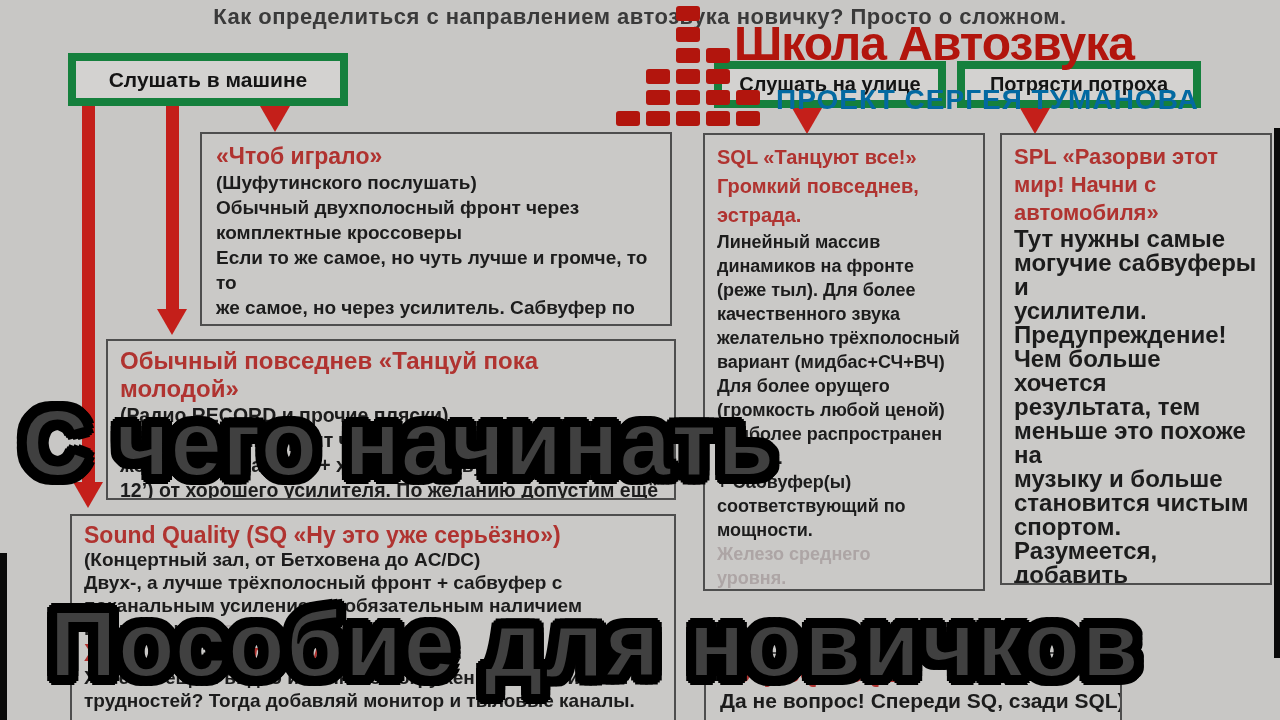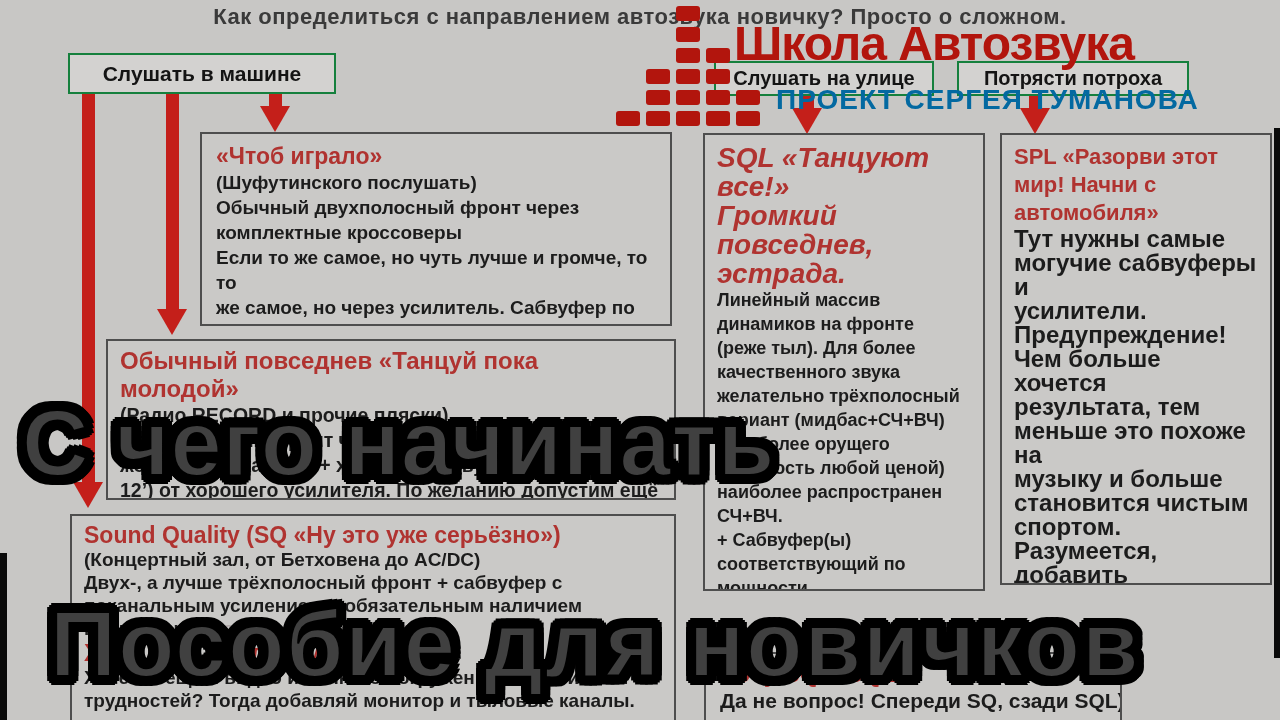--- a/index.html
+++ b/index.html
@@ -11,21 +11,21 @@
   
   .logo{z-index:6;}
   .eq{left:616px;top:10px;height:116px;display:flex;align-items:flex-end;gap:6px;z-index:6;}
   .eq-col{display:flex;flex-direction:column;gap:6px;}
   .eq-b{width:24px;height:15px;background:#b2150d;border-radius:3px;}
   .logo-title{left:734px;top:16px;font-size:48px;font-weight:bold;color:#b2150d;
               letter-spacing:-1px;z-index:6;white-space:nowrap;}
   .logo-sub{left:776px;top:84px;font-size:28px;font-weight:bold;color:#0369a1;
             letter-spacing:1px;z-index:6;white-space:nowrap;}
   
-  .nav-box{border:2px solid #15803d;background:#d3d2d0;color:#141414;font-weight:bold;
+  .nav-box{border:8px solid #15803d;background:#d3d2d0;color:#141414;font-weight:bold;
            display:flex;align-items:center;justify-content:center;z-index:3;white-space:nowrap;}
   .nav1{left:68px;top:53px;width:264px;height:37px;font-size:21px;}
   .nav2{left:714px;top:61px;width:216px;height:31px;font-size:20px;}
   .nav3{left:957px;top:61px;width:228px;height:31px;font-size:20px;}
   
   .shaft{width:13px;background:#c41f1a;z-index:2;}
   .ahead{width:0;height:0;border-left:15px solid transparent;border-right:15px solid transparent;
          border-top:26px solid #c41f1a;z-index:2;}
   
   .box{border:2px solid #4e4e4e;background:rgba(255,255,255,.05);color:#1c1c1c;
@@ -33,21 +33,21 @@
   .pre{white-space:pre-line;}
   .box-title{color:#b03330;}
   .note{color:#ada5a5;}
   .b-igralo{left:200px;top:132px;width:472px;height:194px;padding:8px 14px;}
   .b-igralo .box-title{font-size:23px;line-height:28px;}
   .b-igralo .bbody{font-size:19px;line-height:25px;}
   .b-povs{left:106px;top:339px;width:570px;height:161px;padding:6px 12px;}
   .b-povs .box-title{font-size:24px;line-height:28px;}
   .b-povs .bbody{font-size:19.5px;line-height:25px;}
   .b-sql{left:703px;top:133px;width:282px;height:458px;padding:8px 12px;}
-  .b-sql .box-title{font-size:28px;line-height:29px;font-style:italic;}
+  .b-sql .box-title{font-size:20px;line-height:29px;}
   .b-sql .bbody{font-size:18px;line-height:24px;}
   .b-spl{left:1000px;top:133px;width:272px;height:452px;padding:8px 12px;}
   .b-spl .box-title{font-size:22px;line-height:28px;}
   .b-spl .bbody{font-size:24px;line-height:24px;}
   .b-sq{left:70px;top:514px;width:606px;height:210px;padding:6px 12px;}
   .b-sq .box-title{font-size:23px;line-height:26px;white-space:nowrap;}
   .b-sq .bbody{font-size:19px;line-height:23px;}
   .b-sq .box-sub{font-size:24px;line-height:26px;color:#b03330;}
   .b-sqsql{left:704px;top:652px;width:418px;height:72px;padding:6px 14px;}
   .b-sqsql .box-title{font-size:24px;line-height:28px;}

